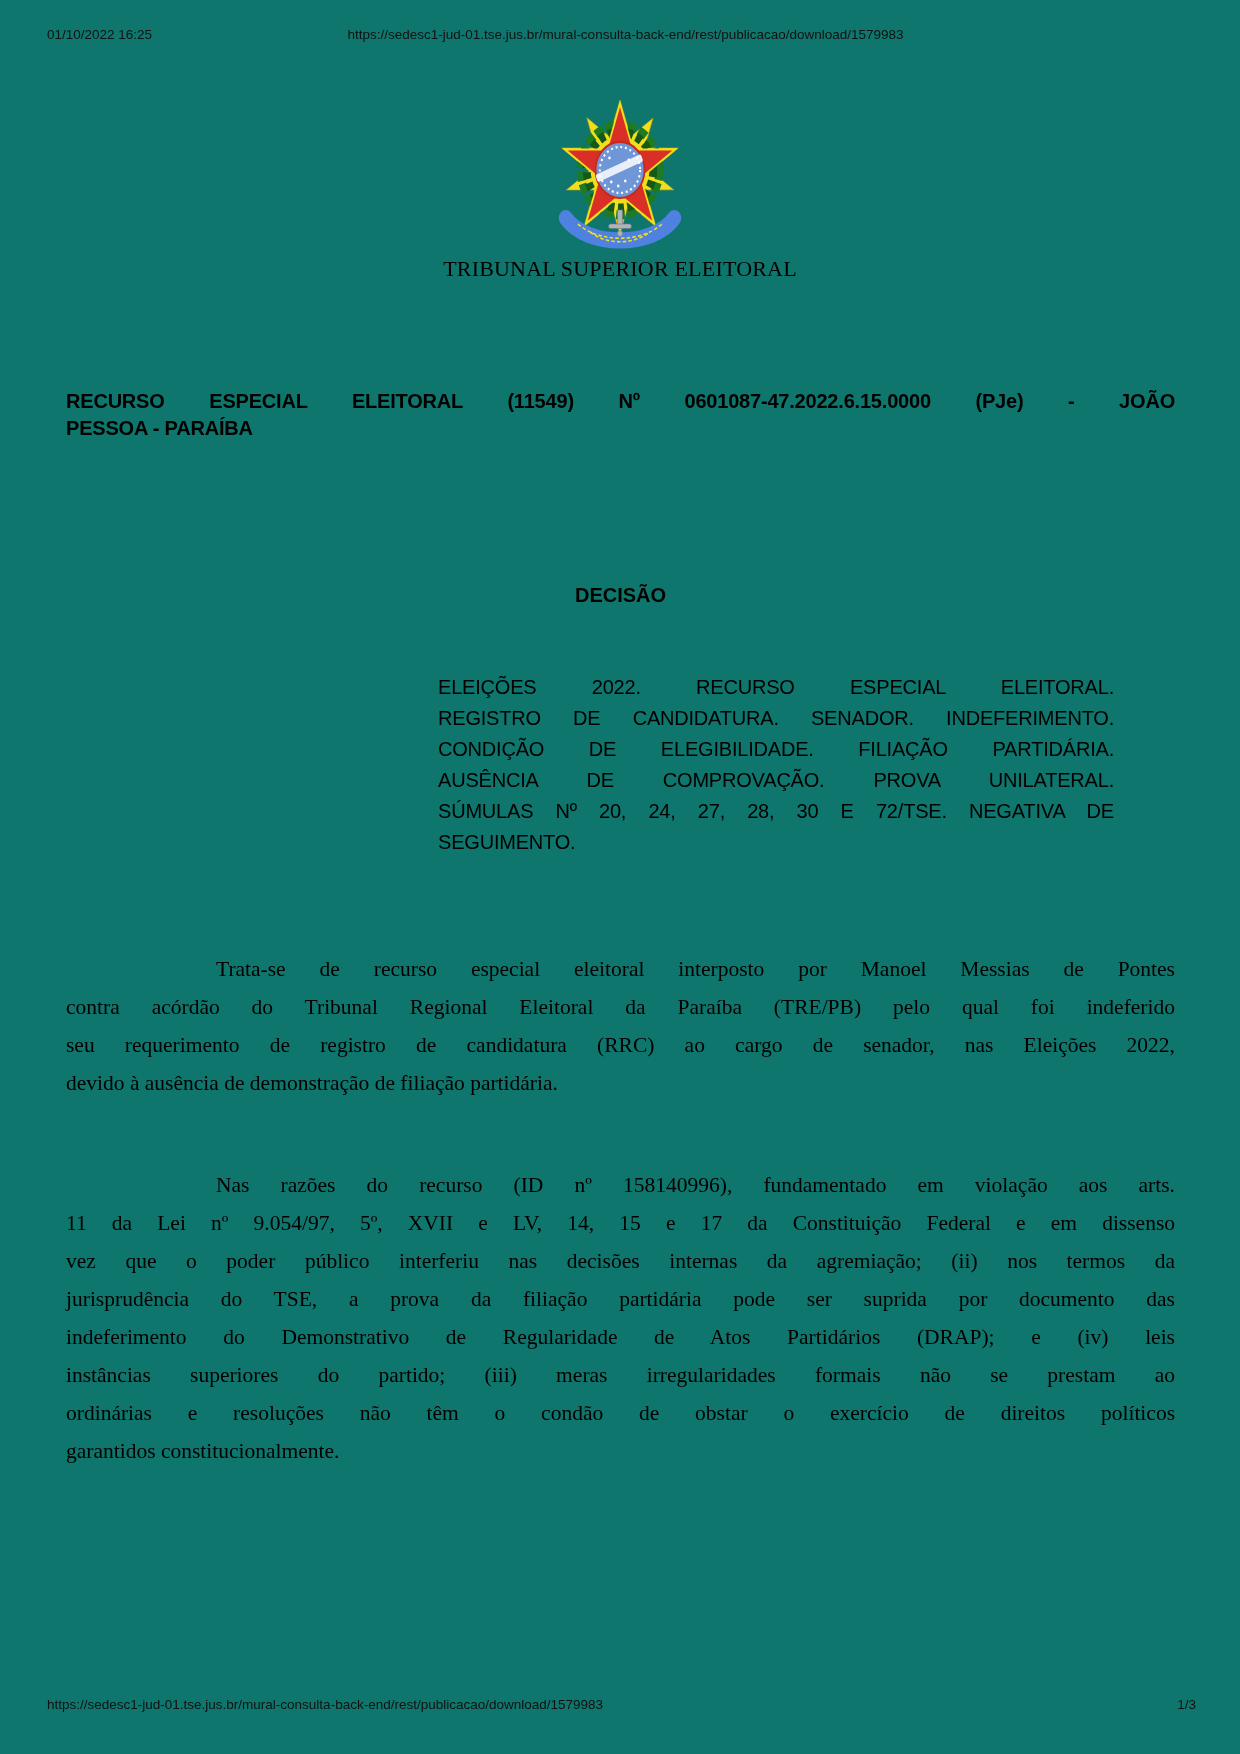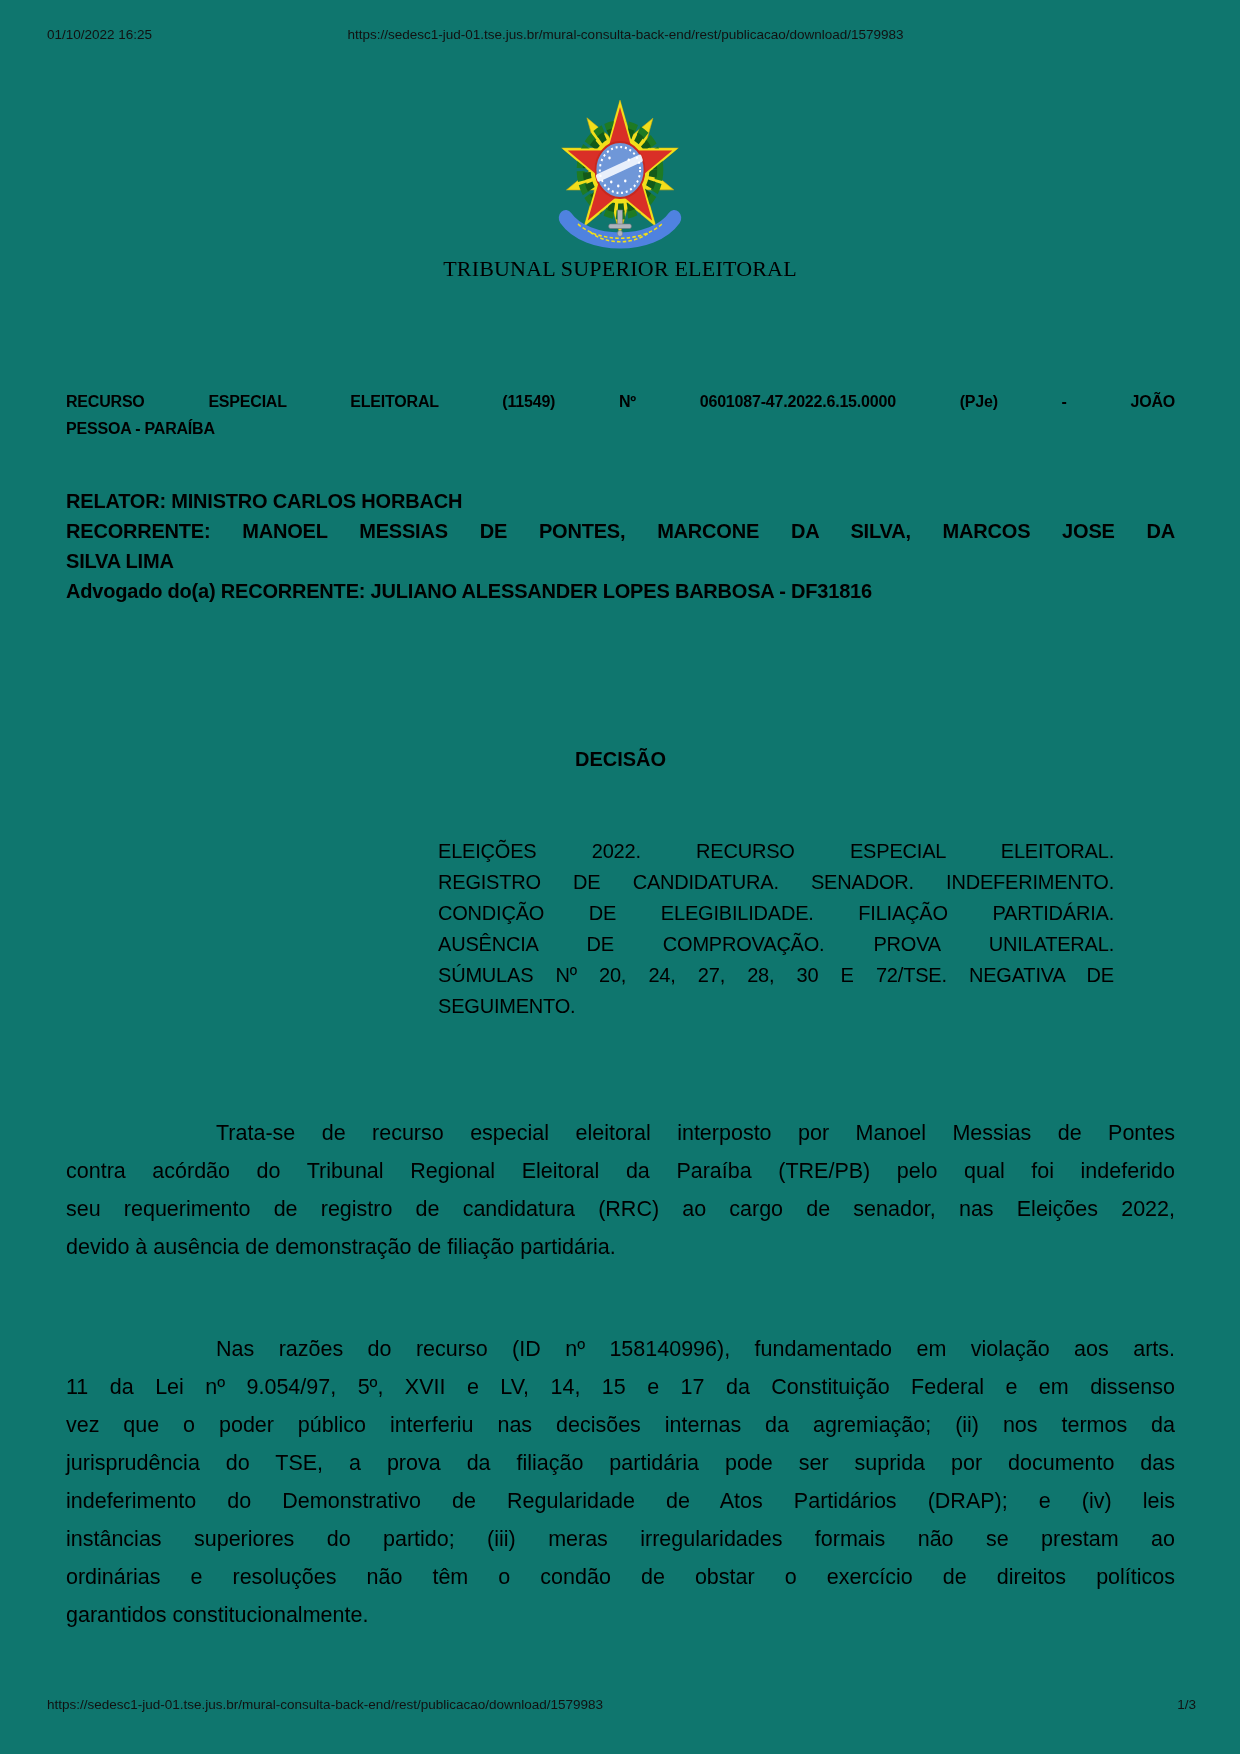--- a/index.html
+++ b/index.html
@@ -44,21 +44,21 @@
     line-height: 26px;
     letter-spacing: .2px;
   }
   
   .doc { padding: 0 65px 0 66px; }
   .jline { text-align: justify; text-align-last: justify; white-space: normal; }
   .jline.last { text-align-last: left; }
   .case-title {
     margin-top: 106px;
     font-weight: bold;
-    font-size: 16px;
+    font-size: 20px;
     line-height: 27px;
     letter-spacing: -0.2px;
   }
   .parties {
     margin-top: 44px;
     font-weight: bold;
     font-size: 20px;
     line-height: 30px;
     letter-spacing: -0.2px;
   }
@@ -71,21 +71,21 @@
   }
   .ementa {
     margin-top: 64px;
     margin-left: 372px;
     width: 676px;
     font-size: 20px;
     line-height: 31px;
     letter-spacing: -0.2px;
   }
   .para {
-    font-family: Liberation Sans, sans-serif;
+    font-family: Liberation Serif, serif;
     font-size: 21.5px;
     line-height: 38px;
   }
   .para .jline:first-child { text-indent: 150px; }
   .para-1 { margin-top: 92px; }
   .para-2 { margin-top: 64px; }
 </style>
 </head>
 <body>
 
@@ -138,28 +138,20 @@
 
   <div class="org-name">TRIBUNAL SUPERIOR ELEITORAL</div>
 
   <div class="doc">
 
     <div class="case-title">
         <div class="jline">RECURSO ESPECIAL ELEITORAL (11549)  Nº 0601087-47.2022.6.15.0000 (PJe) - JOÃO</div>
         <div class="jline last">PESSOA - PARAÍBA</div>
       </div>
 
-    <div class="parties">
-      <div>RELATOR: MINISTRO CARLOS HORBACH</div>
-      <div>
-          <div class="jline">RECORRENTE: MANOEL MESSIAS DE PONTES, MARCONE DA SILVA, MARCOS JOSE DA</div>
-          <div class="jline last">SILVA LIMA</div>
-        </div>
-      <div>Advogado do(a) RECORRENTE: JULIANO ALESSANDER LOPES BARBOSA - DF31816</div>
-    </div>
 
     <div class="decision-heading">DECISÃO</div>
 
     <div class="ementa">
         <div class="jline">ELEIÇÕES 2022. RECURSO ESPECIAL ELEITORAL.</div>
         <div class="jline">REGISTRO DE CANDIDATURA. SENADOR. INDEFERIMENTO.</div>
         <div class="jline">CONDIÇÃO DE ELEGIBILIDADE. FILIAÇÃO PARTIDÁRIA.</div>
         <div class="jline">AUSÊNCIA DE COMPROVAÇÃO. PROVA UNILATERAL.</div>
         <div class="jline">SÚMULAS Nº 20, 24, 27, 28, 30 E 72/TSE. NEGATIVA DE</div>
         <div class="jline last">SEGUIMENTO.</div>

